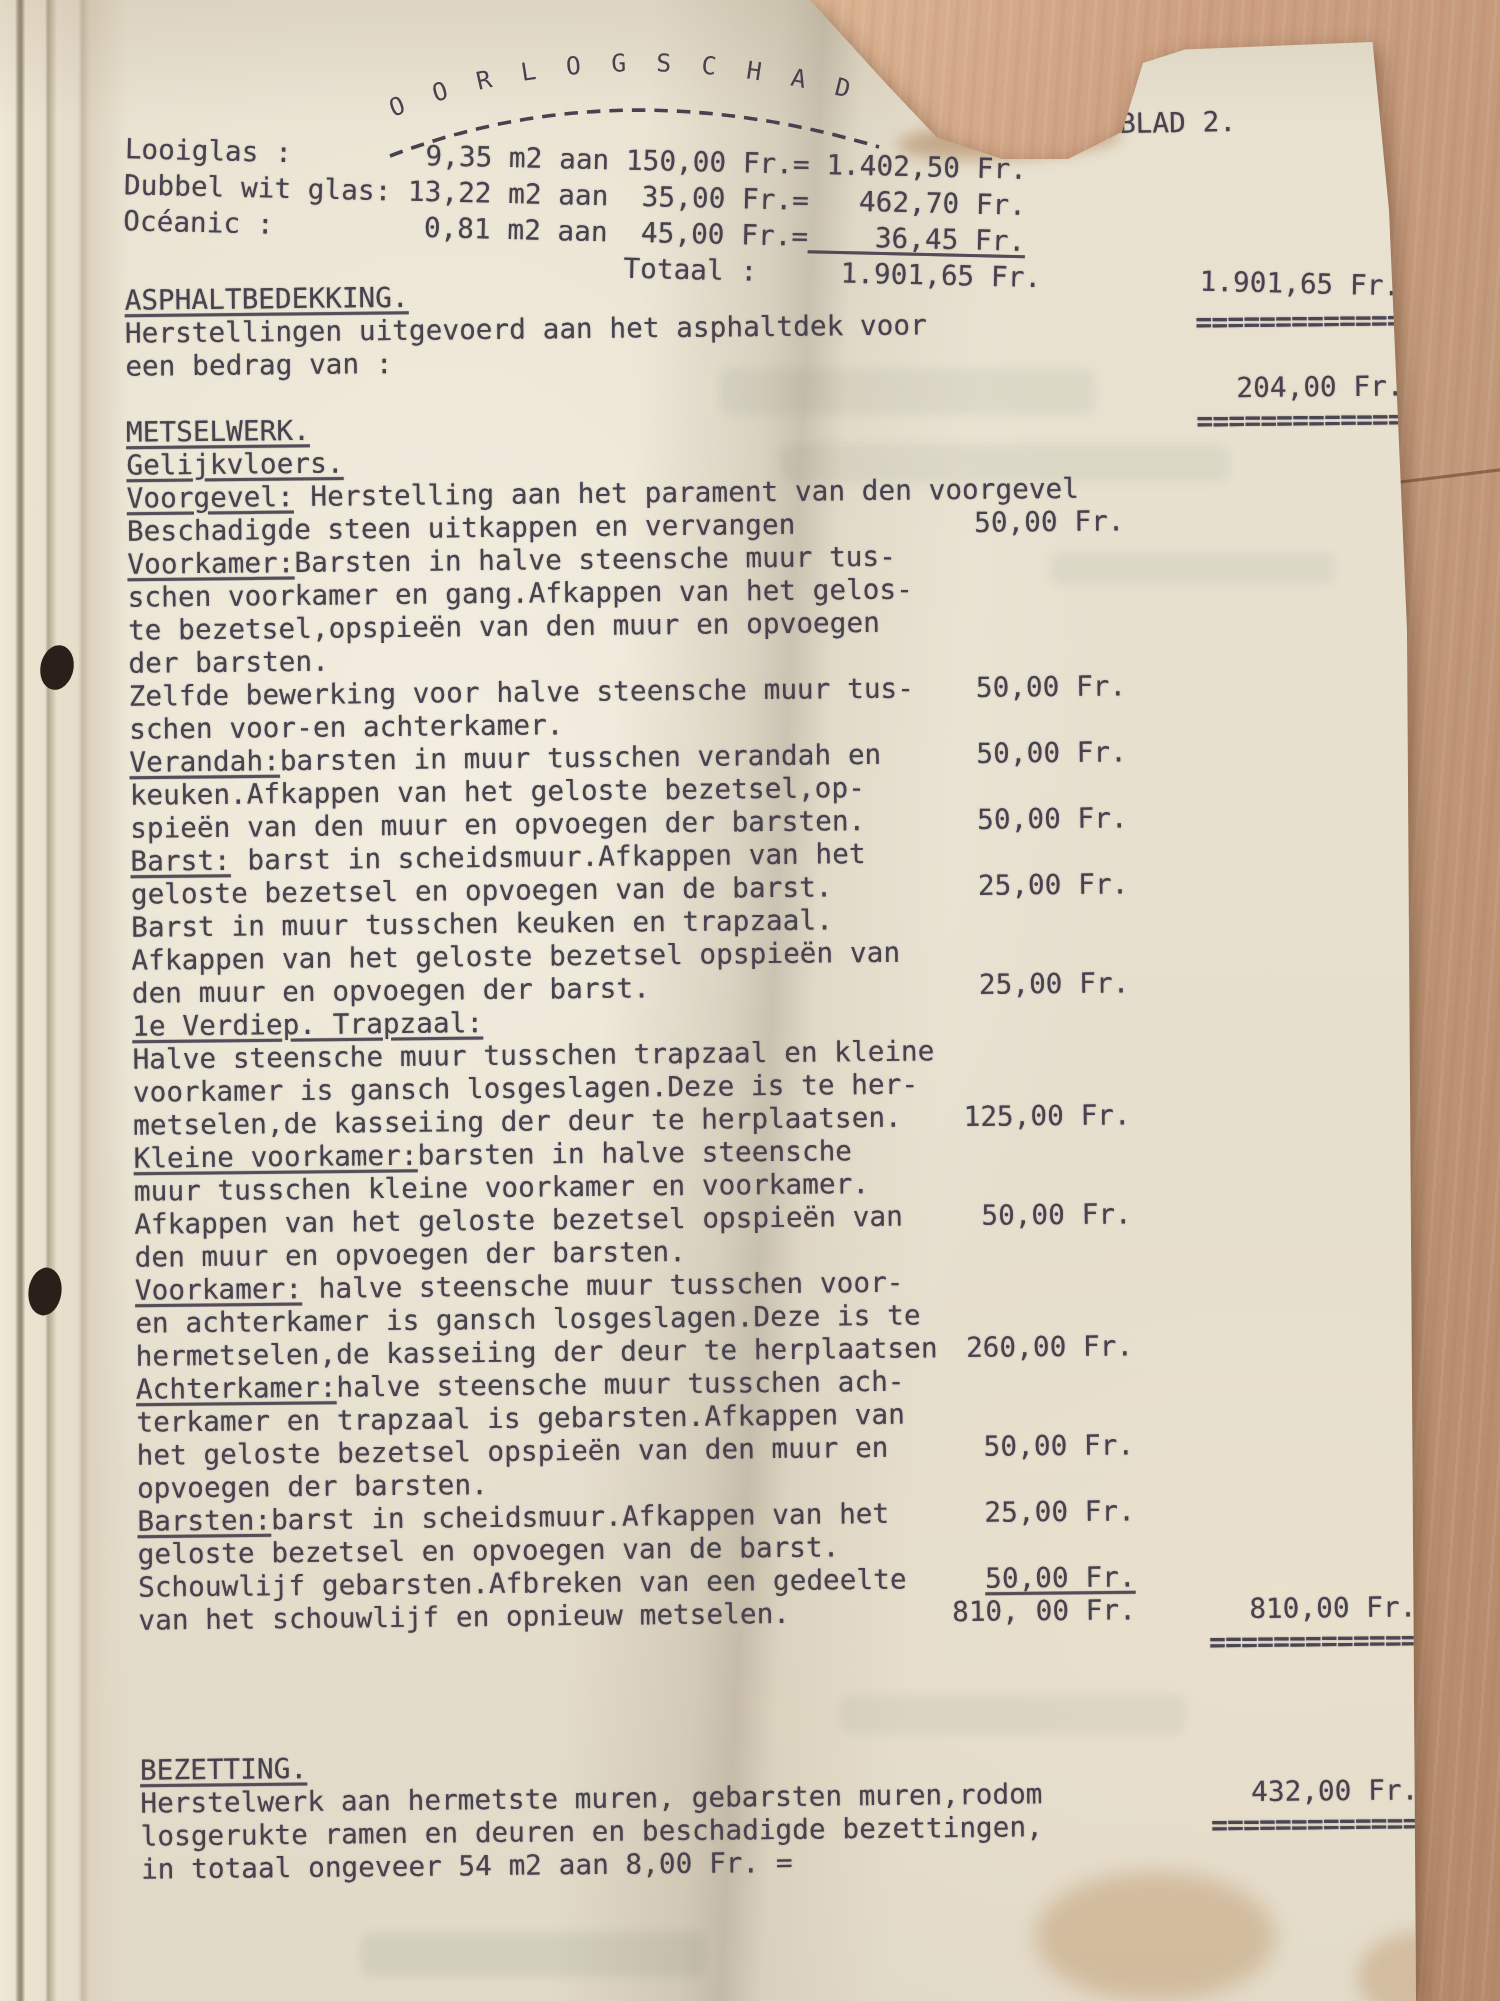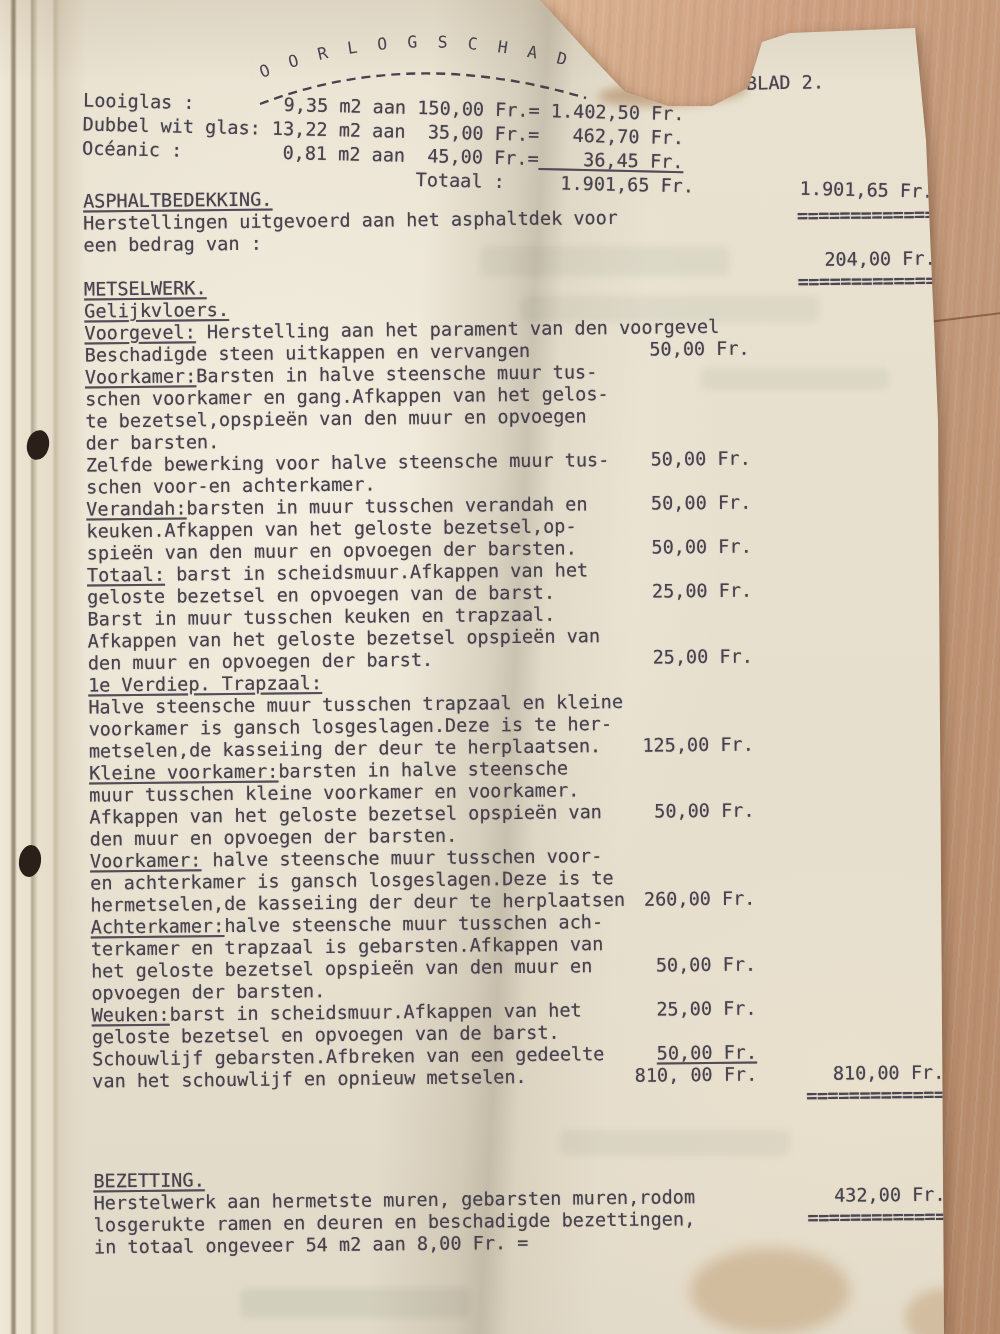--- a/index.html
+++ b/index.html
@@ -144,41 +144,41 @@
           <div class="line"><span>Beschadigde steen uitkappen en vervangen</span><span class="amt-m">50,00 Fr.</span></div>
           <div class="line"><span class="u">Voorkamer:</span><span>Barsten in halve steensche muur tus-</span></div>
           <div class="line"><span>schen voorkamer en gang.Afkappen van het gelos-</span></div>
           <div class="line"><span>te bezetsel,opspieën van den muur en opvoegen</span></div>
           <div class="line"><span>der barsten.</span></div>
           <div class="line"><span>Zelfde bewerking voor halve steensche muur tus-</span><span class="amt-m">50,00 Fr.</span></div>
           <div class="line"><span>schen voor-en achterkamer.</span></div>
           <div class="line"><span class="u">Verandah:</span><span>barsten in muur tusschen verandah en</span><span class="amt-m">50,00 Fr.</span></div>
           <div class="line"><span>keuken.Afkappen van het geloste bezetsel,op-</span></div>
           <div class="line"><span>spieën van den muur en opvoegen der barsten.</span><span class="amt-m">50,00 Fr.</span></div>
-          <div class="line"><span class="u">Totaal:</span><span> barst in scheidsmuur.Afkappen van het</span></div>
+          <div class="line"><span class="u">Barst:</span><span> barst in scheidsmuur.Afkappen van het</span></div>
           <div class="line"><span>geloste bezetsel en opvoegen van de barst.</span><span class="amt-m">25,00 Fr.</span></div>
           <div class="line"><span>Barst in muur tusschen keuken en trapzaal.</span></div>
           <div class="line"><span>Afkappen van het geloste bezetsel opspieën van</span></div>
           <div class="line"><span>den muur en opvoegen der barst.</span><span class="amt-m">25,00 Fr.</span></div>
           <div class="line"><span class="u">1e Verdiep. Trapzaal:</span></div>
           <div class="line"><span>Halve steensche muur tusschen trapzaal en kleine</span></div>
           <div class="line"><span>voorkamer is gansch losgeslagen.Deze is te her-</span></div>
           <div class="line"><span>metselen,de kasseiing der deur te herplaatsen.</span><span class="amt-m">125,00 Fr.</span></div>
           <div class="line"><span class="u">Kleine voorkamer:</span><span>barsten in halve steensche</span></div>
           <div class="line"><span>muur tusschen kleine voorkamer en voorkamer.</span></div>
           <div class="line"><span>Afkappen van het geloste bezetsel opspieën van</span><span class="amt-m">50,00 Fr.</span></div>
           <div class="line"><span>den muur en opvoegen der barsten.</span></div>
           <div class="line"><span class="u">Voorkamer:</span><span> halve steensche muur tusschen voor-</span></div>
           <div class="line"><span>en achterkamer is gansch losgeslagen.Deze is te</span></div>
           <div class="line"><span>hermetselen,de kasseiing der deur te herplaatsen</span><span class="amt-m">260,00 Fr.</span></div>
           <div class="line"><span class="u">Achterkamer:</span><span>halve steensche muur tusschen ach-</span></div>
           <div class="line"><span>terkamer en trapzaal is gebarsten.Afkappen van</span></div>
           <div class="line"><span>het geloste bezetsel opspieën van den muur en</span><span class="amt-m">50,00 Fr.</span></div>
           <div class="line"><span>opvoegen der barsten.</span></div>
-          <div class="line"><span class="u">Weuken:</span><span>barst in scheidsmuur.Afkappen van het</span><span class="amt-m">25,00 Fr.</span></div>
+          <div class="line"><span class="u">Barsten:</span><span>barst in scheidsmuur.Afkappen van het</span><span class="amt-m">25,00 Fr.</span></div>
           <div class="line"><span>geloste bezetsel en opvoegen van de barst.</span></div>
           <div class="line"><span>Schouwlijf gebarsten.Afbreken van een gedeelte</span><span class="amt-m u">50,00 Fr.</span></div>
           <div class="line"><span>van het schouwlijf en opnieuw metselen.</span><span class="amt-m">810, 00 Fr.</span><span class="amt-r">810,00 Fr.</span></div>
           <div class="line"><span></span><span class="amt-r rule">=============</span></div>
           <div class="line" style="margin-top: 56px;"><span class="u">BEZETTING.</span></div>
           <div class="line"><span>Herstelwerk aan hermetste muren, gebarsten muren,rodom</span><span class="amt-r">432,00 Fr.</span></div>
           <div class="line"><span>losgerukte ramen en deuren en beschadigde bezettingen,</span><span class="amt-r rule">=============</span></div>
           <div class="line"><span>in totaal ongeveer 54 m2 aan 8,00 Fr. =</span></div>
         </div>
     </div>

